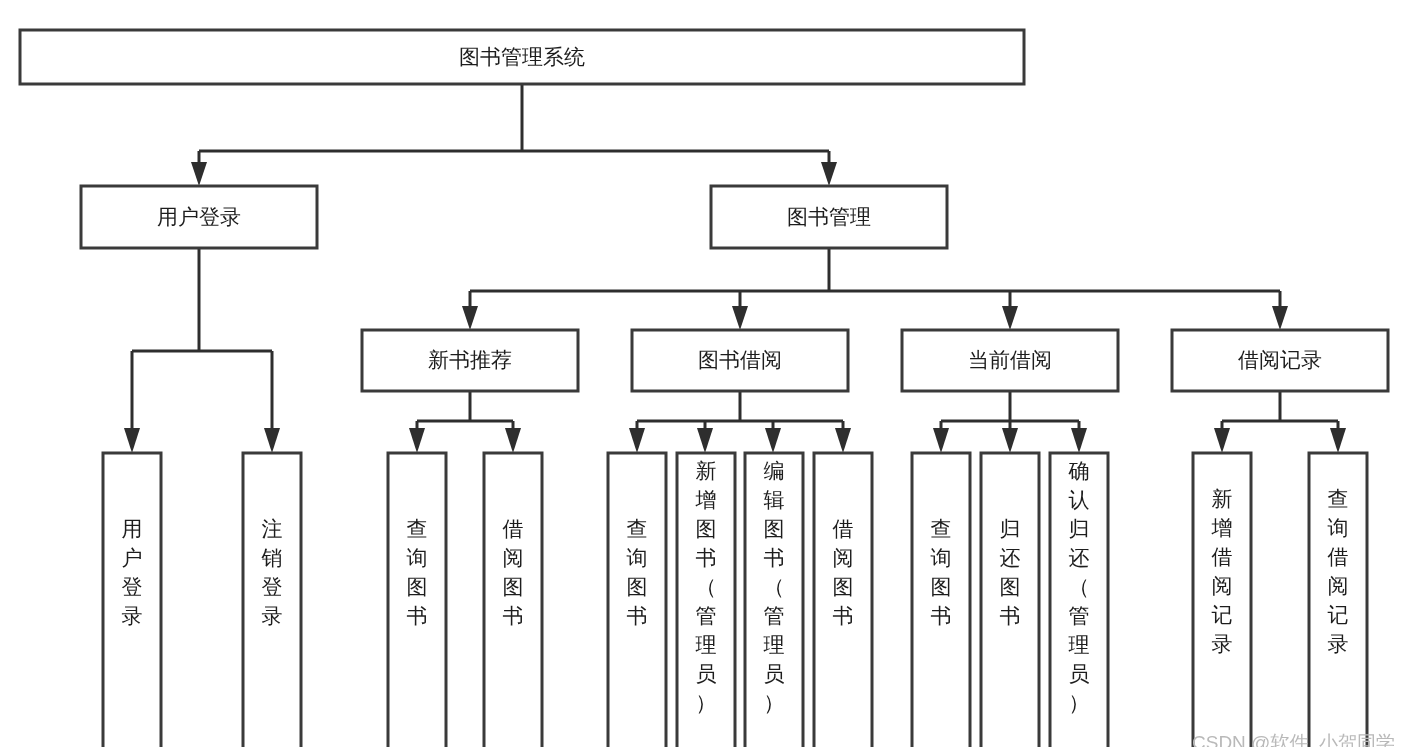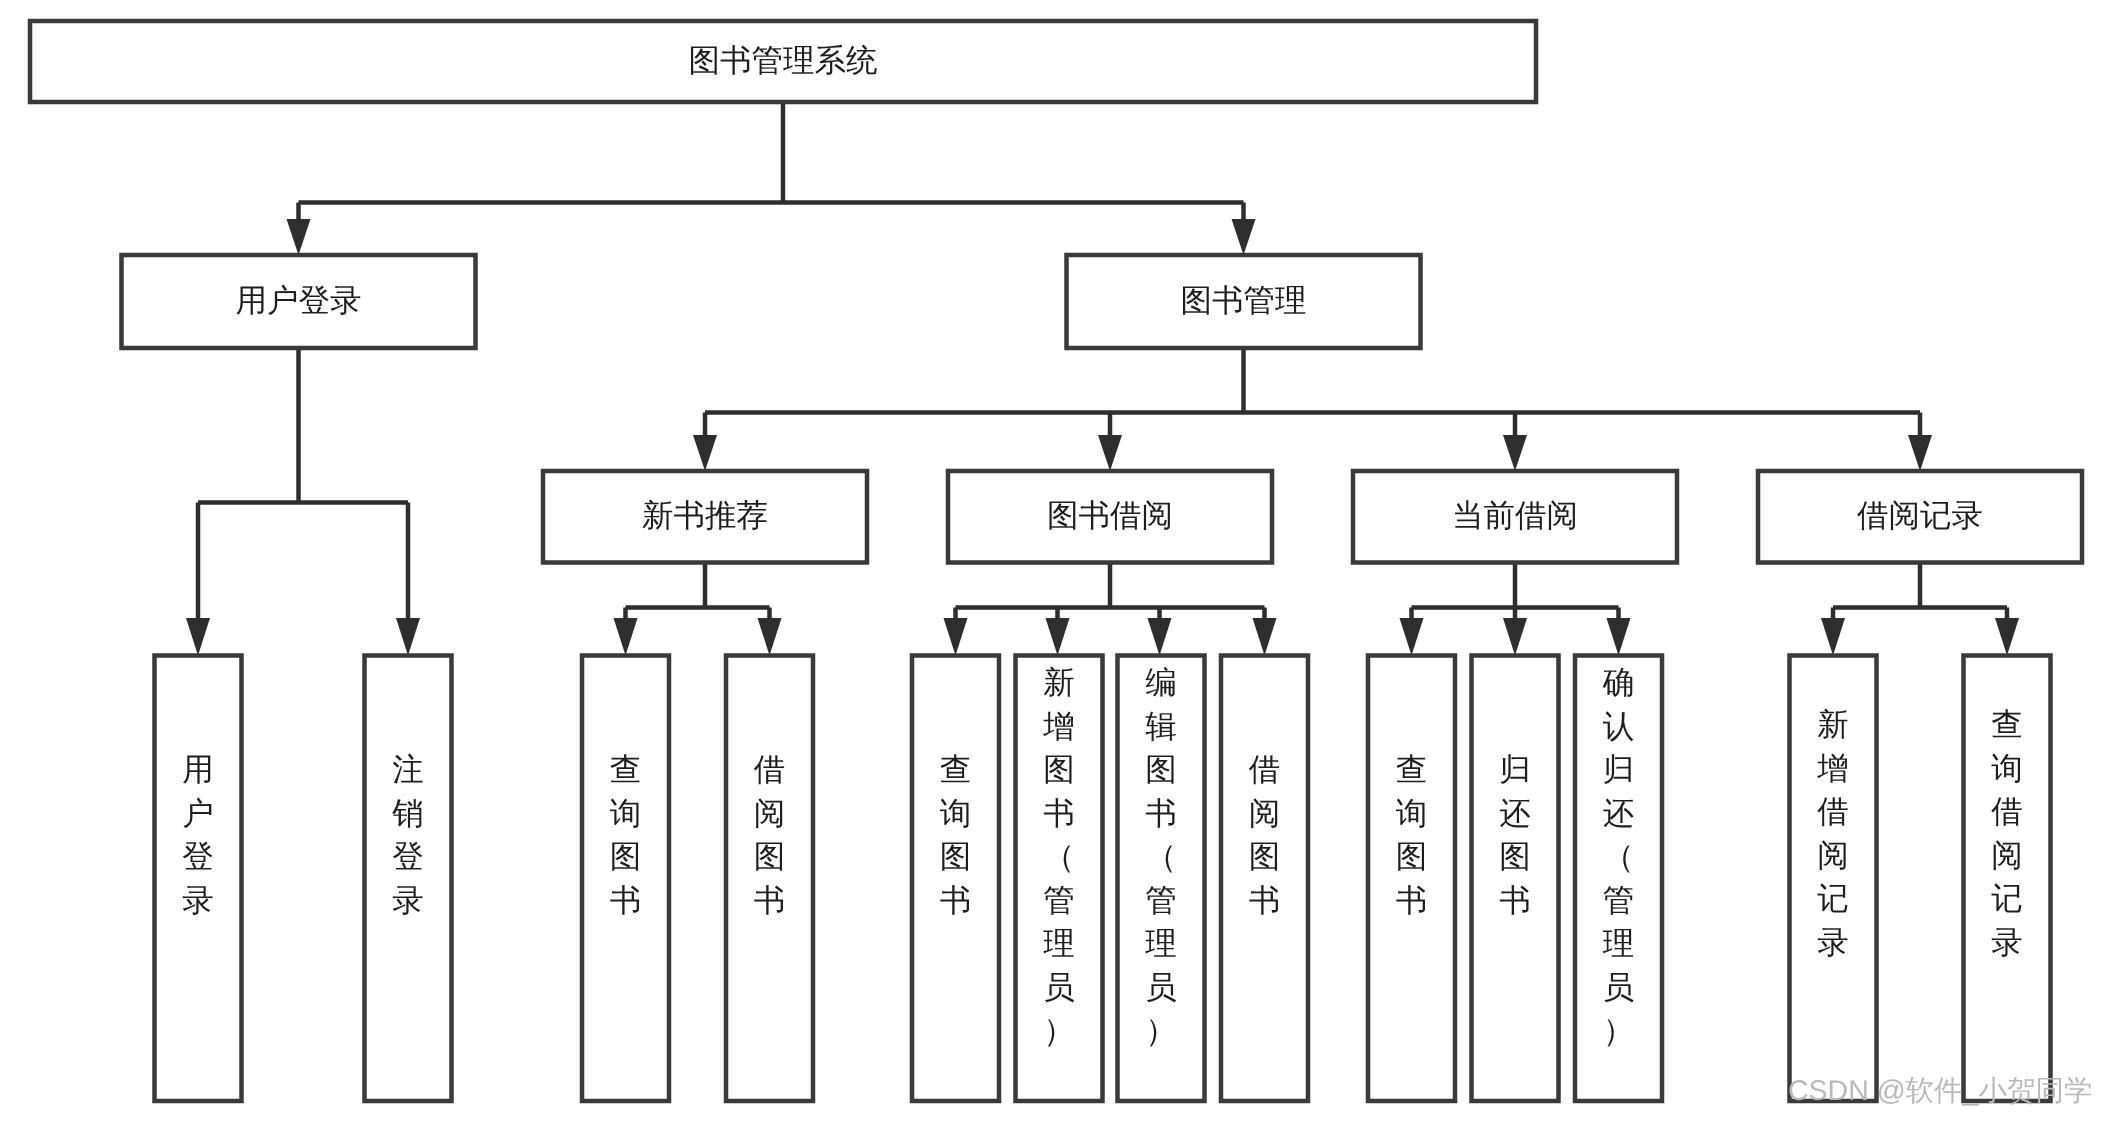--- a/index.html
+++ b/index.html
@@ -12,20 +12,21 @@
     width: 1405px;
     height: 747px;
     font-family: "Liberation Sans", "DejaVu Sans", sans-serif;
     overflow: hidden;
     position: relative;
   }
   #diagram-root {
     position: relative;
     width: 1405px;
     height: 584px;
+    margin-top: 16px;
   }
   svg.diagram-canvas {
     position: absolute;
     left: 0;
     top: 0;
     width: 1405px;
     height: 747px;
   }
   .node-box {
     fill: #ffffff;

